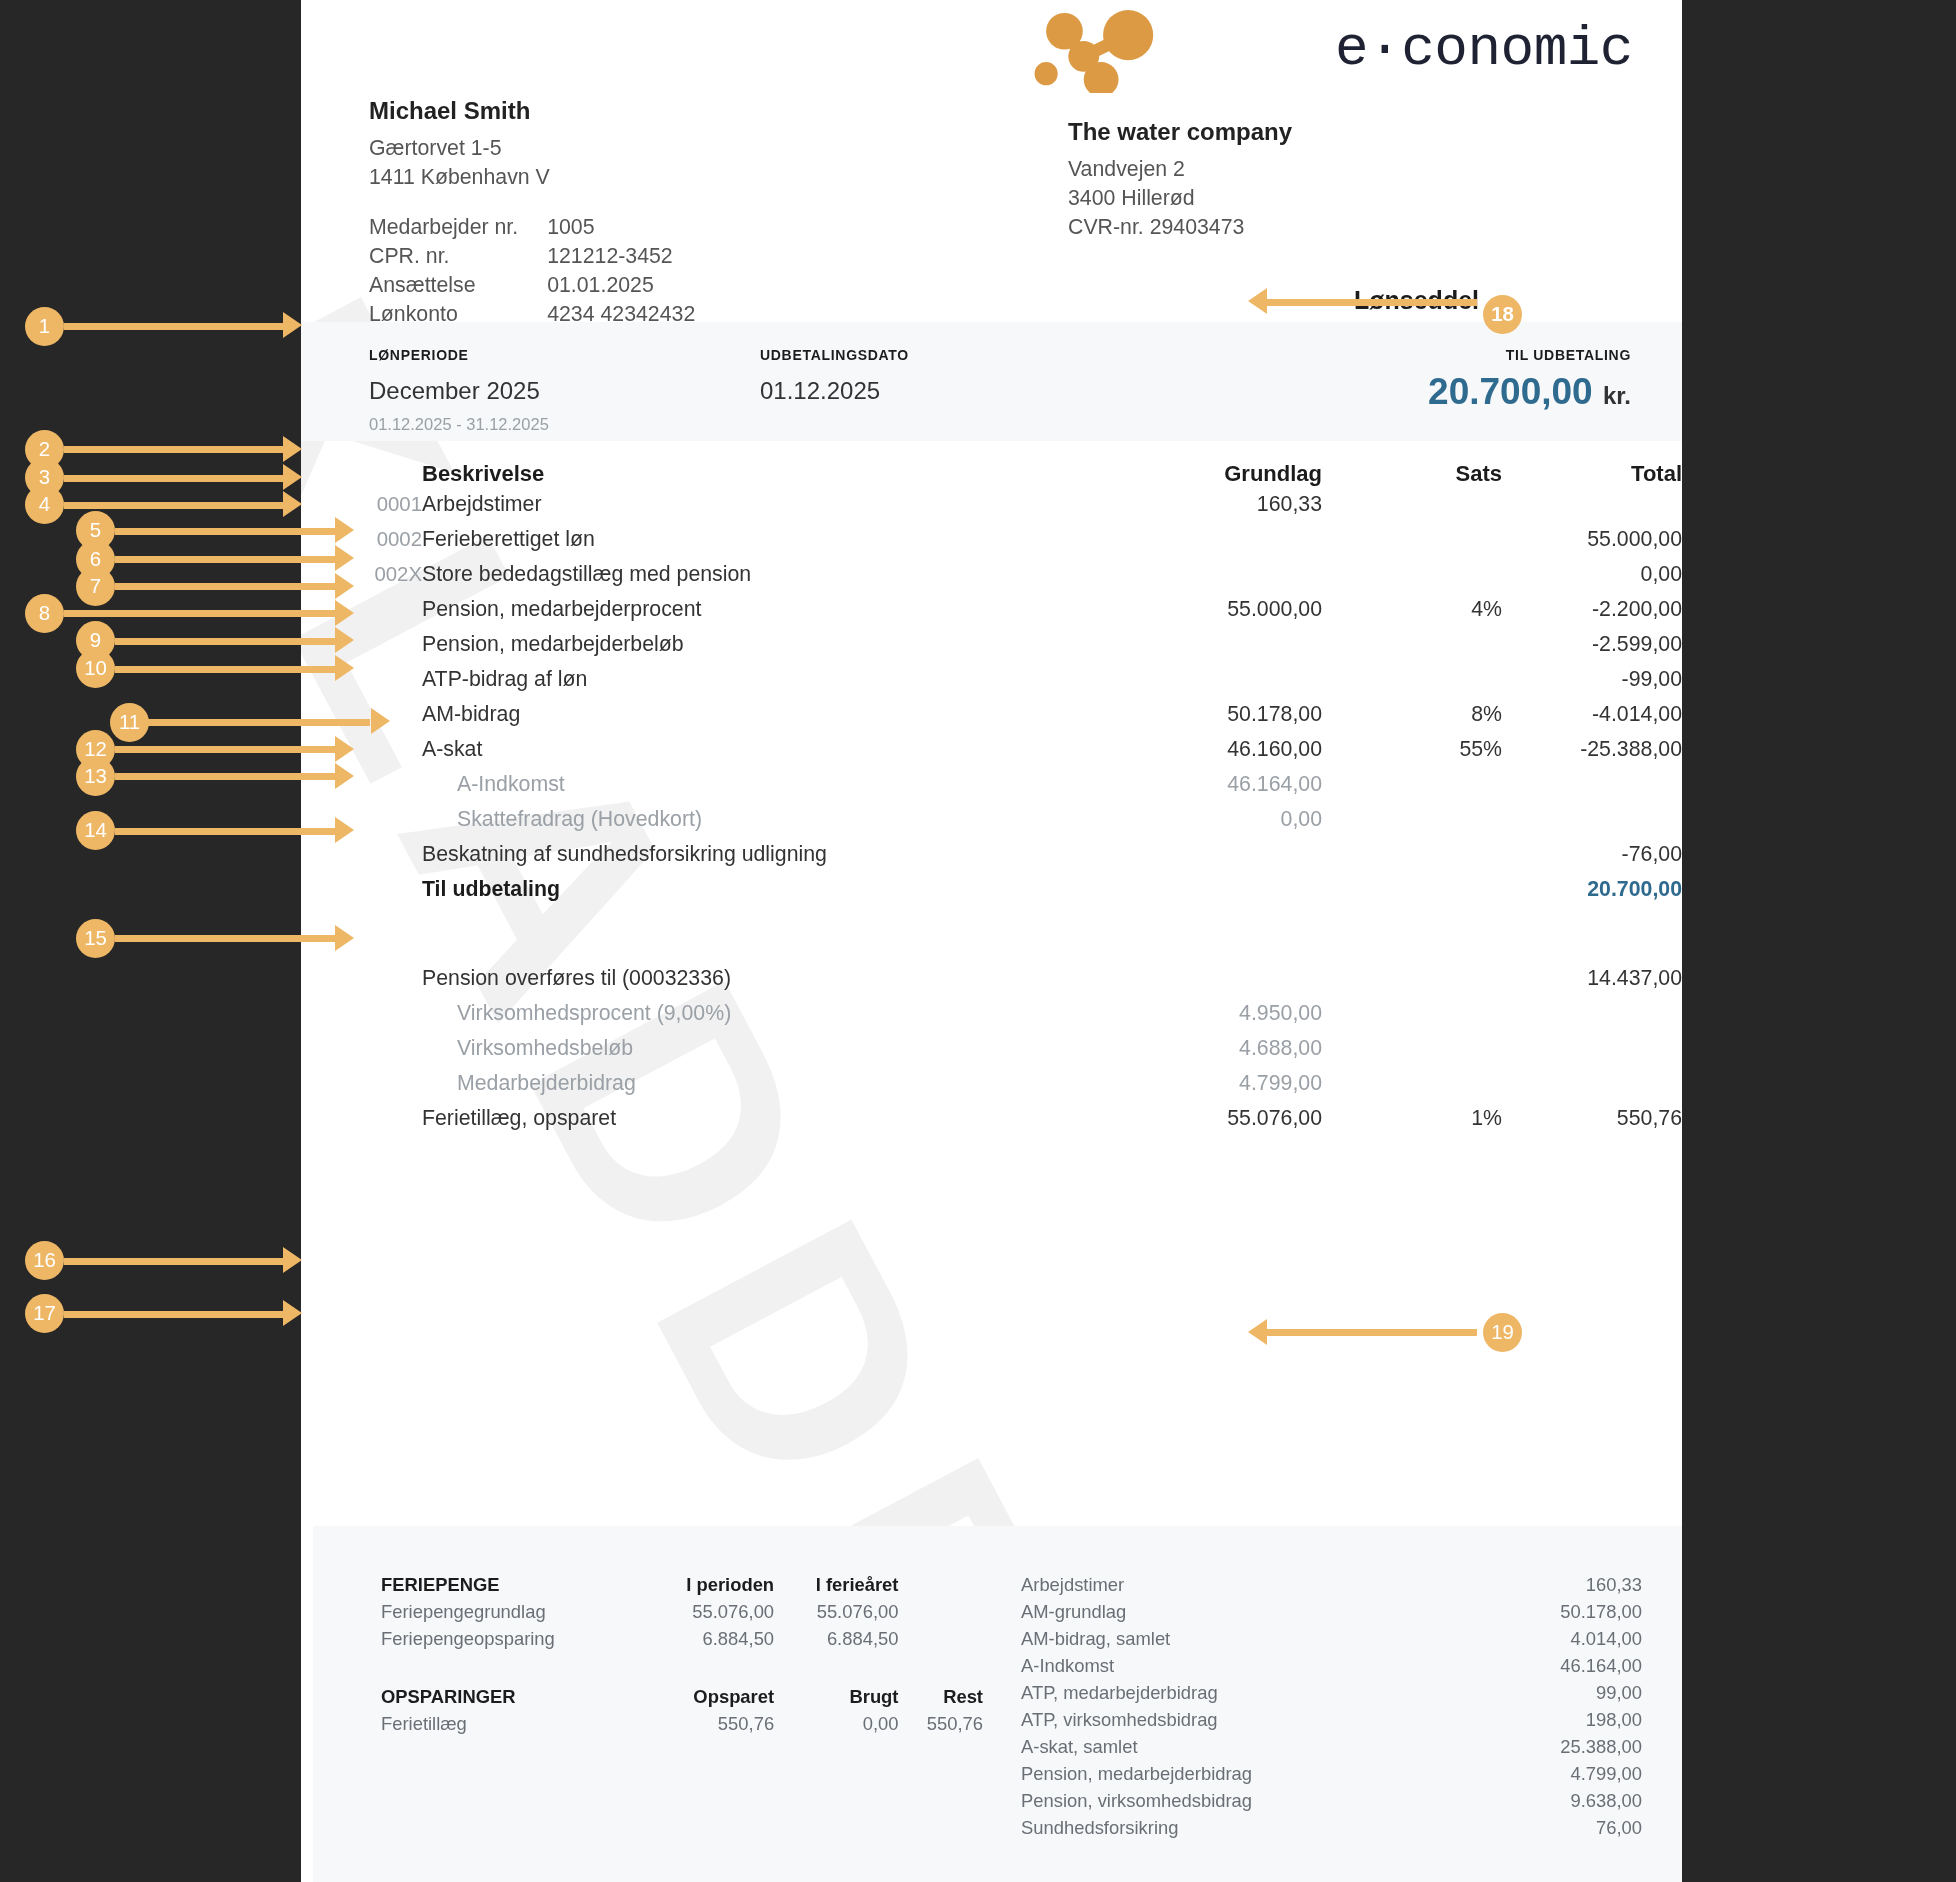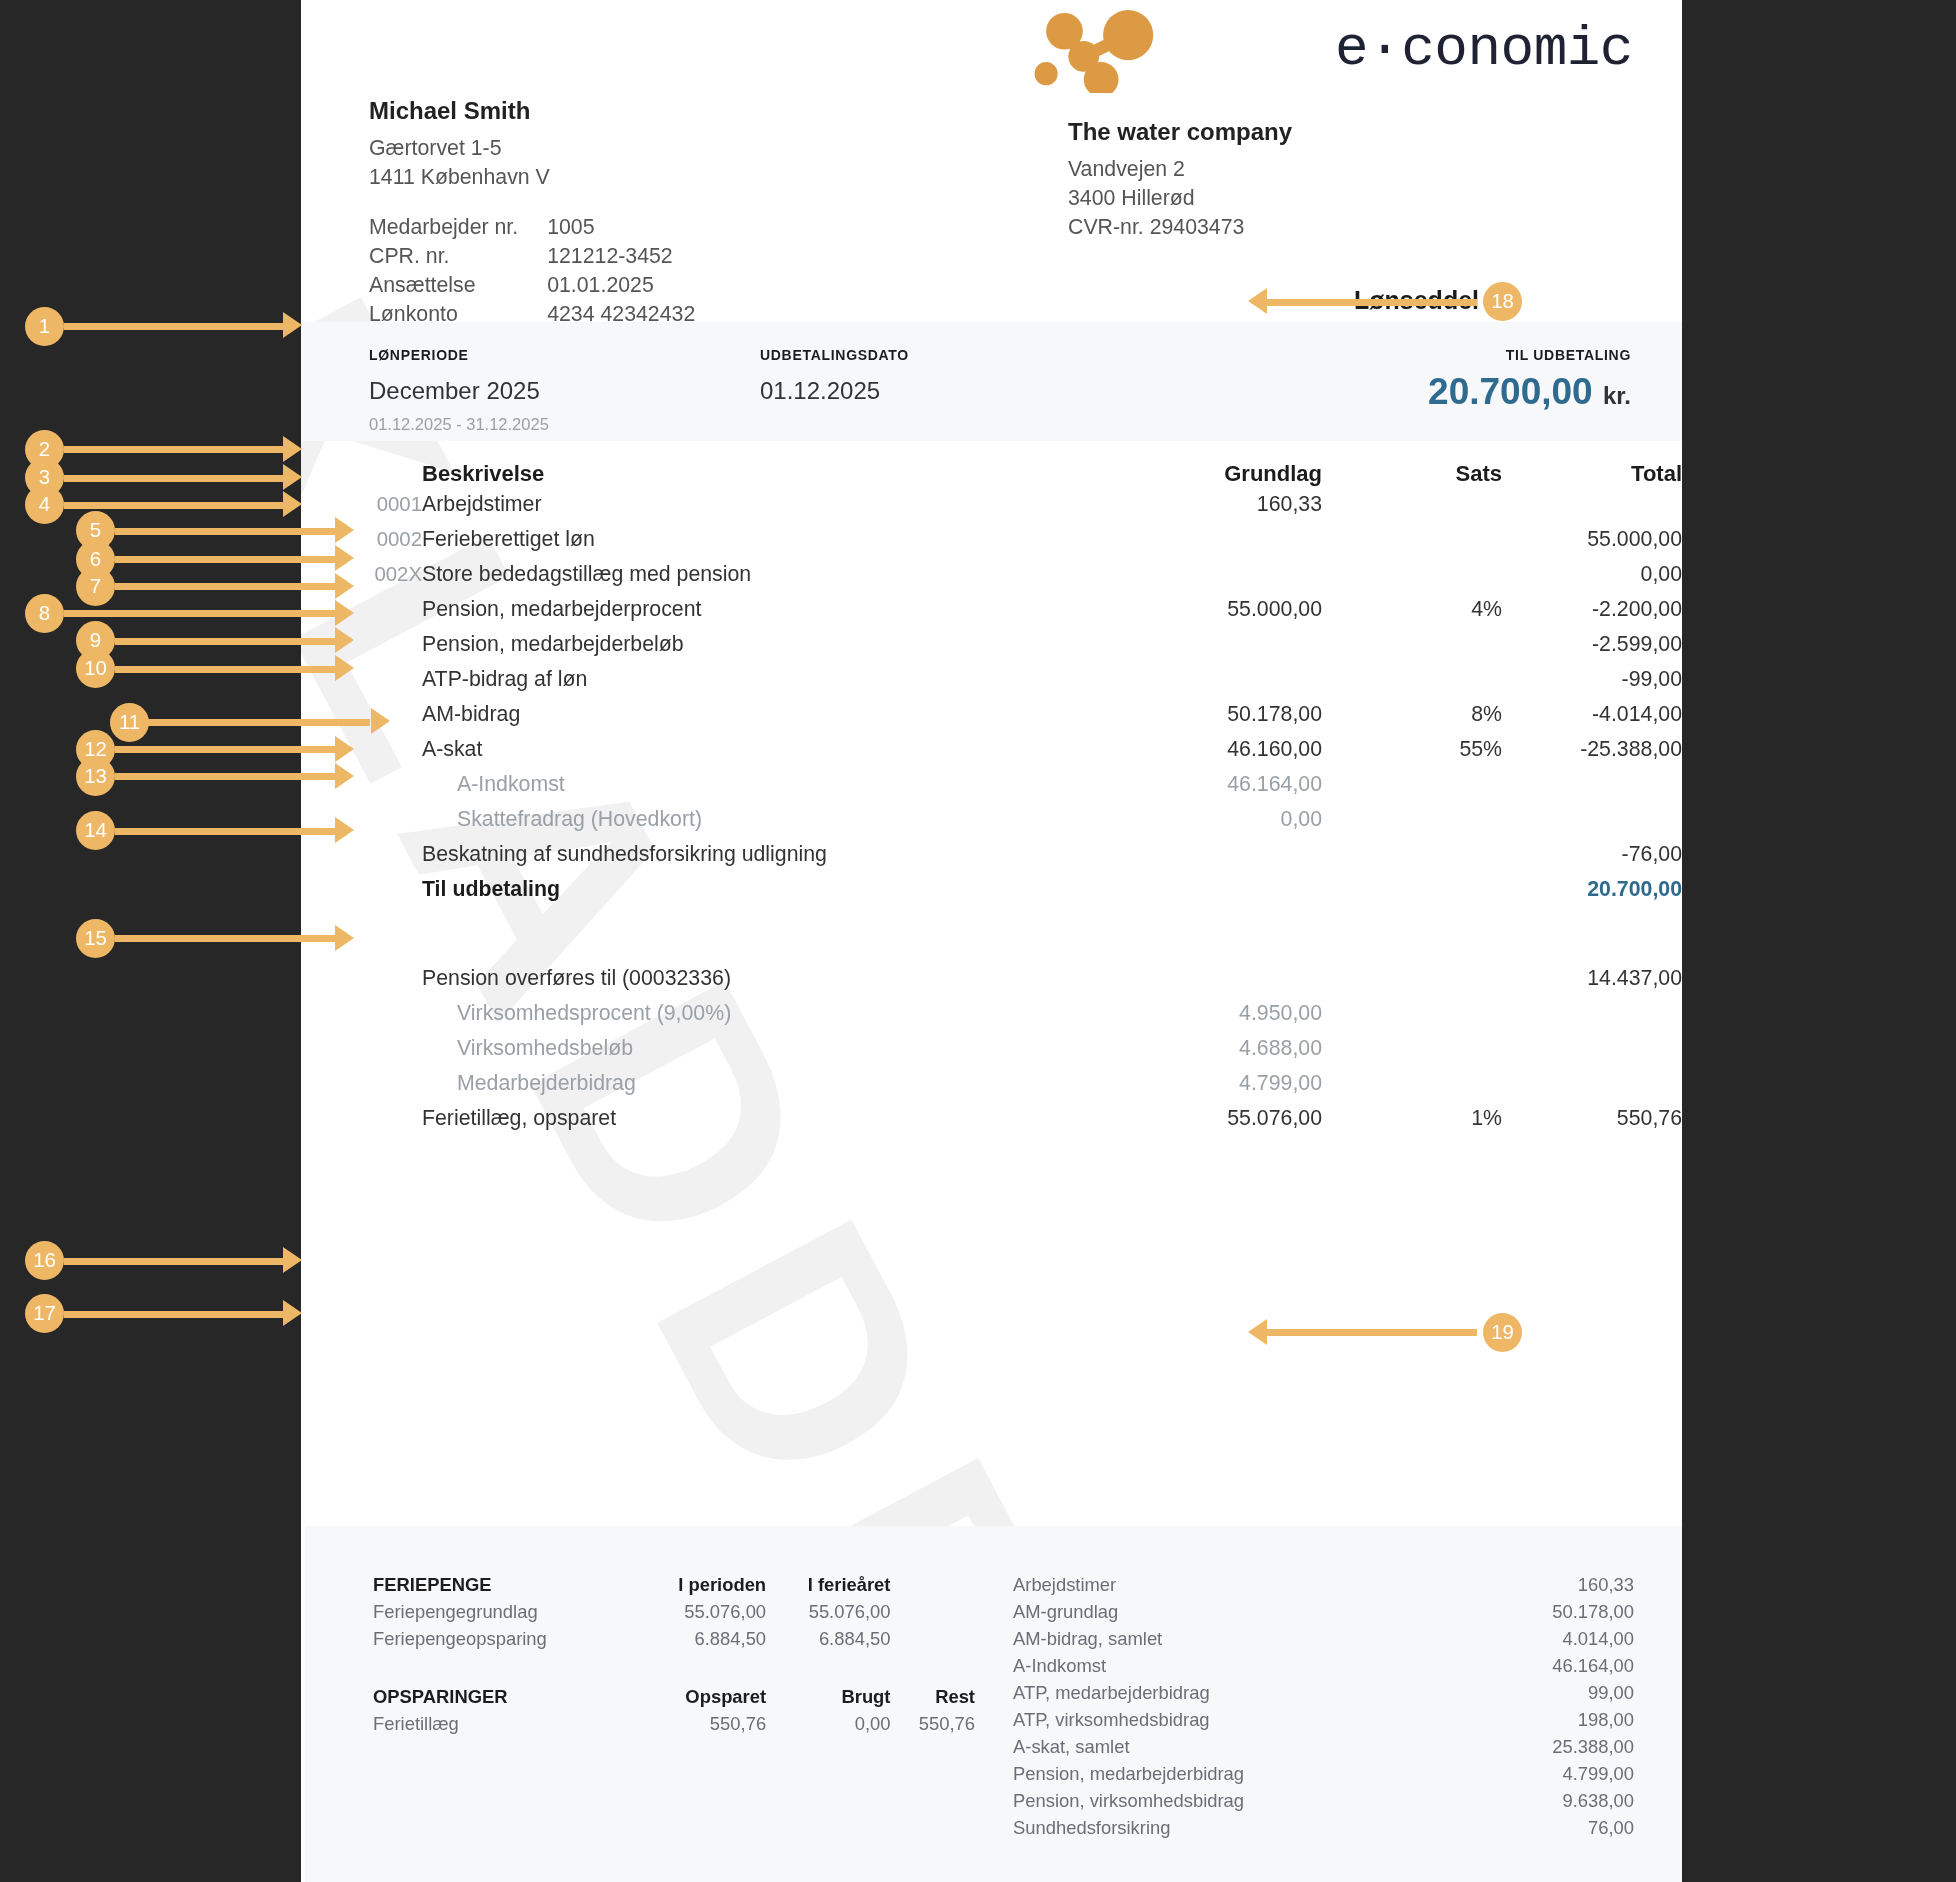--- a/index.html
+++ b/index.html
@@ -76,21 +76,21 @@
   .c-total { width: 180px; text-align: right; padding-right: 51px; font-size: 21.3px; color: #333; }
   tr.row td { height: 35px; line-height: 35px; }
   tr.row.sub td { color: #9aa0a6; }
   tr.row.sub td.c-desc { padding-left: 35px; }
   tr.row.bold td { font-weight: 700; color: #1c1c1c; }
   tr.row.bold td.c-total { color: #2f6a8f; }
   tr.spacer td { height: 54px; }
 
   
   .footer {
-    position: absolute; left: 4px; top: 1526px; width: 1381px; height: 356px;
+    position: absolute; left: 12px; top: 1526px; width: 1381px; height: 356px;
     background: #f6f8fa;
   }
   .f-left { position: absolute; left: 68px; top: 45px; width: 602px; }
   .f-right { position: absolute; left: 708px; top: 45px; width: 621px; }
   table.ftbl { border-collapse: collapse; width: 100%; }
   table.ftbl td, table.ftbl th { padding: 0; font-size: 18.4px; line-height: 27px; }
   .f-head td, .f-head th { font-weight: 700; color: #1c1c1c; padding-bottom: 2.9px; }
   .f-body td { color: #6a6f75; }
   .f-lbl { text-align: left; }
   .f-num { text-align: right; }
@@ -505,21 +505,21 @@
         <div class="dot" style="left: 25px; top: 1241px;">16</div>
         <div class="stem" style="left: 64px; width: 219px; top: 1258px;"></div>
         <div class="head-r" style="left: 283px; top: 1247px;"></div>
       </div>
       <div class="callout">
         <div class="dot" style="left: 25px; top: 1294px;">17</div>
         <div class="stem" style="left: 64px; width: 219px; top: 1311px;"></div>
         <div class="head-r" style="left: 283px; top: 1300px;"></div>
       </div>
       <div class="callout">
-        <div class="dot" style="left: 1483px; top: 282px;">18</div>
+        <div class="dot" style="left: 1483px; top: 295px; font-weight: bold;">18</div>
         <div class="stem" style="left: 1267px; width: 210px; top: 299px;"></div>
         <div class="head-l" style="left: 1248px; top: 288px;"></div>
       </div>
       <div class="callout">
         <div class="dot" style="left: 1483px; top: 1313px;">19</div>
         <div class="stem" style="left: 1267px; width: 210px; top: 1329px;"></div>
         <div class="head-l" style="left: 1248px; top: 1319px;"></div>
       </div>
     </div>
 

